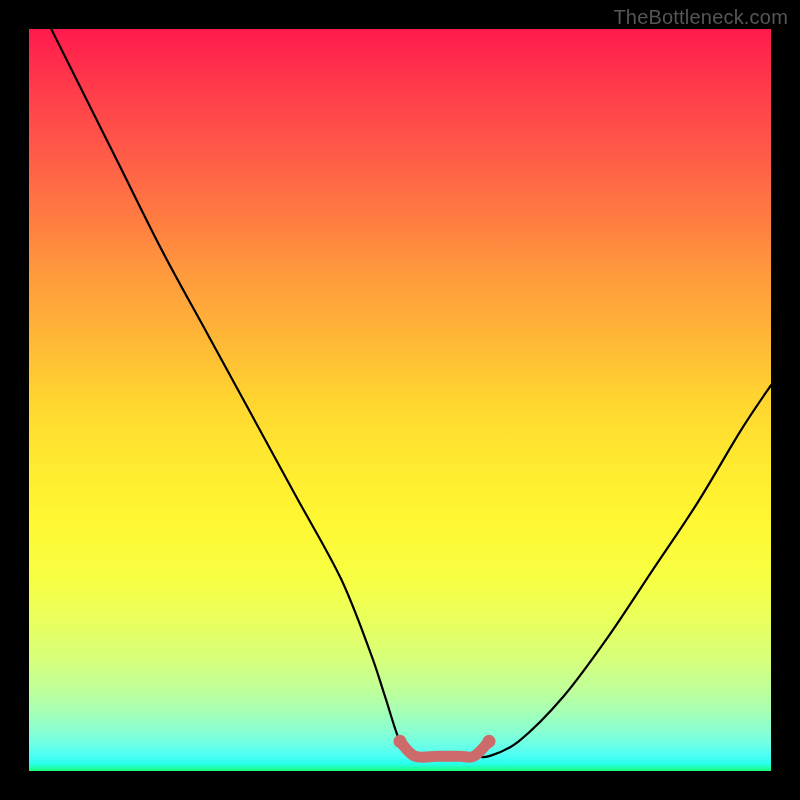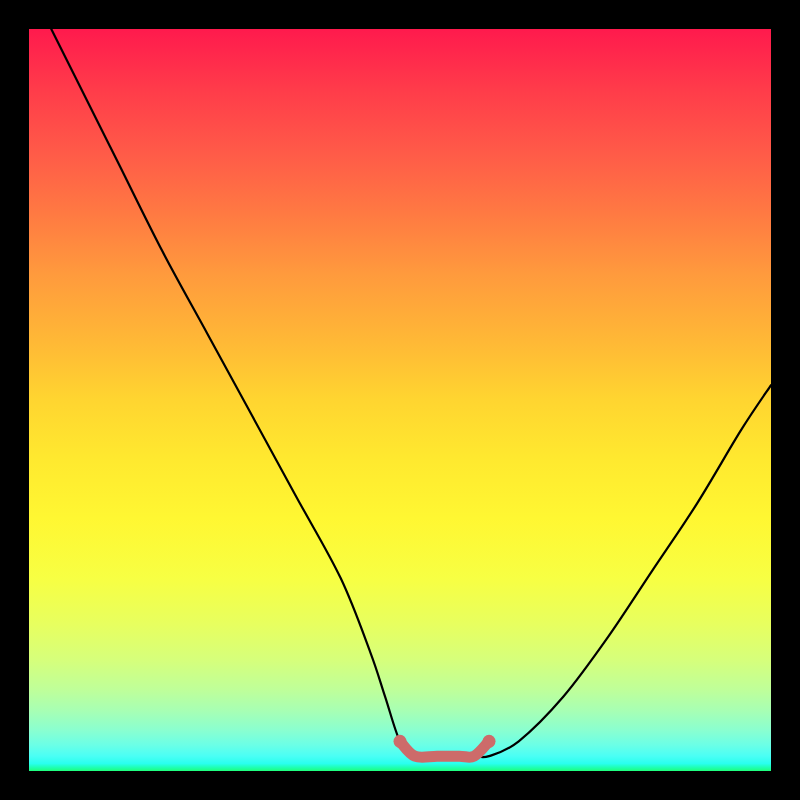--- a/index.html
+++ b/index.html
@@ -66,13 +66,14 @@
       <g>
           <path d="M22.259999999999998,0 C25.97,7.420000000000016 33.38999999999999,22.260000000000087 44.519999999999996,44.520000000000095 C55.65,66.7800000000001 74.19999999999999,103.88000000000007 89.03999999999999,133.56000000000006 C103.88,163.24000000000004 118.72,194.1566666666667 133.56,222.60000000000002 C148.4,251.04333333333335 163.23999999999998,277.0133333333334 178.07999999999998,304.22 C192.92,331.4266666666667 207.76,358.6333333333334 222.6,385.84000000000003 C237.44,413.0466666666667 252.28,440.25333333333333 267.12,467.46 C281.96,494.66666666666663 299.2733333333333,523.1099999999999 311.64,549.0799999999999 C324.00666666666666,575.05 333.9,603.4933333333333 341.32,623.28 C348.74,643.0666666666666 351.2133333333333,652.9599999999999 356.15999999999997,667.8 C361.1066666666666,682.64 366.05333333333334,702.4266666666667 371,712.32 C375.94666666666666,722.2133333333334 379.6566666666667,724.6866666666666 385.84000000000003,727.16 C392.02333333333337,729.6333333333333 400.68000000000006,727.16 408.1,727.16 C415.52,727.16 424.1766666666666,727.16 430.35999999999996,727.16 C436.5433333333333,727.16 440.25333333333333,727.16 445.2,727.16 C450.14666666666665,727.16 452.62,729.6333333333333 460.04,727.16 C467.46000000000004,724.6866666666666 477.35333333333335,722.2133333333334 489.72,712.32 C502.0866666666667,702.4266666666667 519.4,685.1133333333332 534.24,667.8 C549.08,650.4866666666667 563.92,629.4633333333334 578.76,608.44 C593.6,587.4166666666667 608.4399999999999,563.92 623.28,541.66 C638.12,519.4 652.96,498.37666666666667 667.8000000000001,474.88 C682.6400000000001,451.3833333333333 699.9533333333333,420.4666666666667 712.3199999999999,400.68 C724.6866666666666,380.8933333333333 737.0533333333333,363.58 742,356.15999999999997" fill="none" stroke="#000" stroke-width="2.2" stroke-linecap="round" stroke-linejoin="round"></path>
         </g>
       <g>
           <path d="M371,712.32 C373.47333333333336,714.7933333333334 379.6566666666667,724.6866666666666 385.84000000000003,727.16 C392.02333333333337,729.6333333333333 400.68000000000006,727.16 408.1,727.16 C415.52,727.16 424.1766666666666,727.16 430.35999999999996,727.16 C436.5433333333333,727.16 440.25333333333333,729.6333333333333 445.2,727.16 C450.14666666666665,724.6866666666666 457.56666666666666,714.7933333333334 460.04,712.32" fill="none" stroke="#cd6b6a" stroke-width="11" stroke-linecap="round" stroke-linejoin="round"></path>
           <circle cx="371" cy="712.32" r="6.5" fill="#cd6b6a"></circle>
           <circle cx="460.04" cy="712.32" r="6.5" fill="#cd6b6a"></circle>
         </g>
     </svg>
   </div>
+  <div class="watermark">TheBottleneck.com</div>
 </div>
 
 </body></html>

